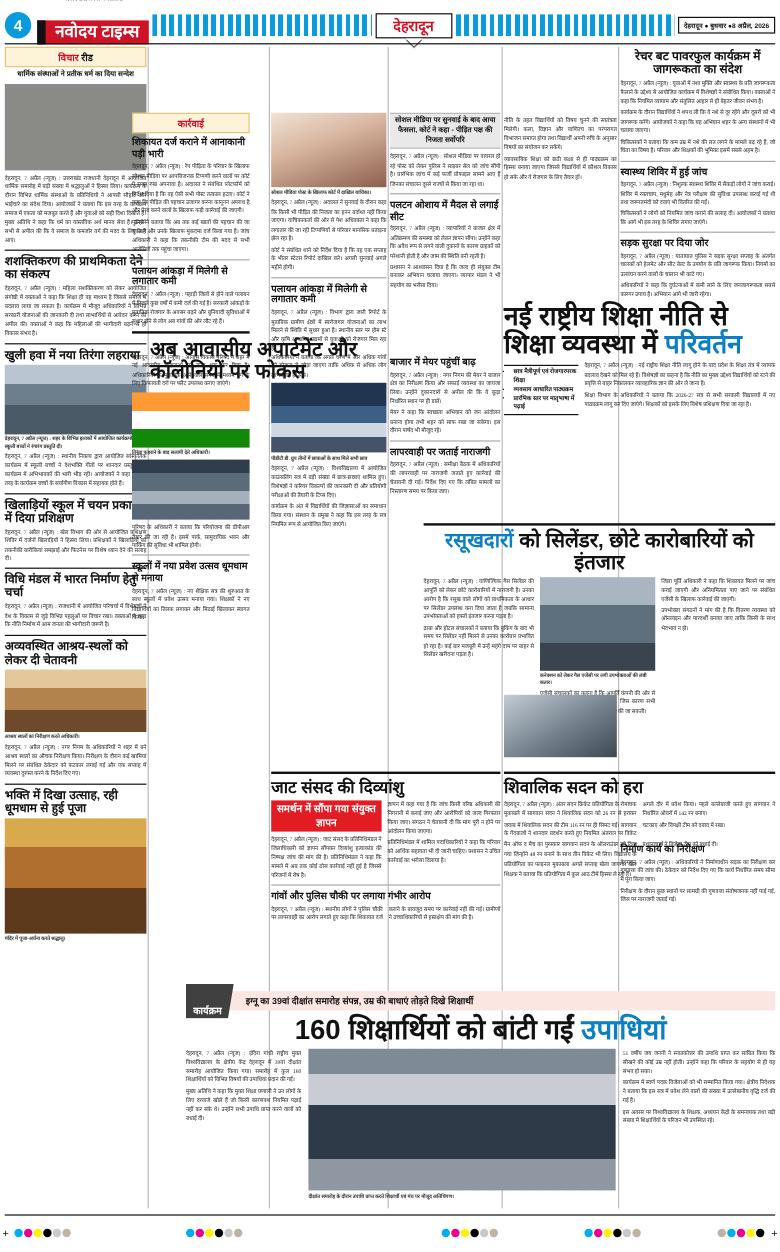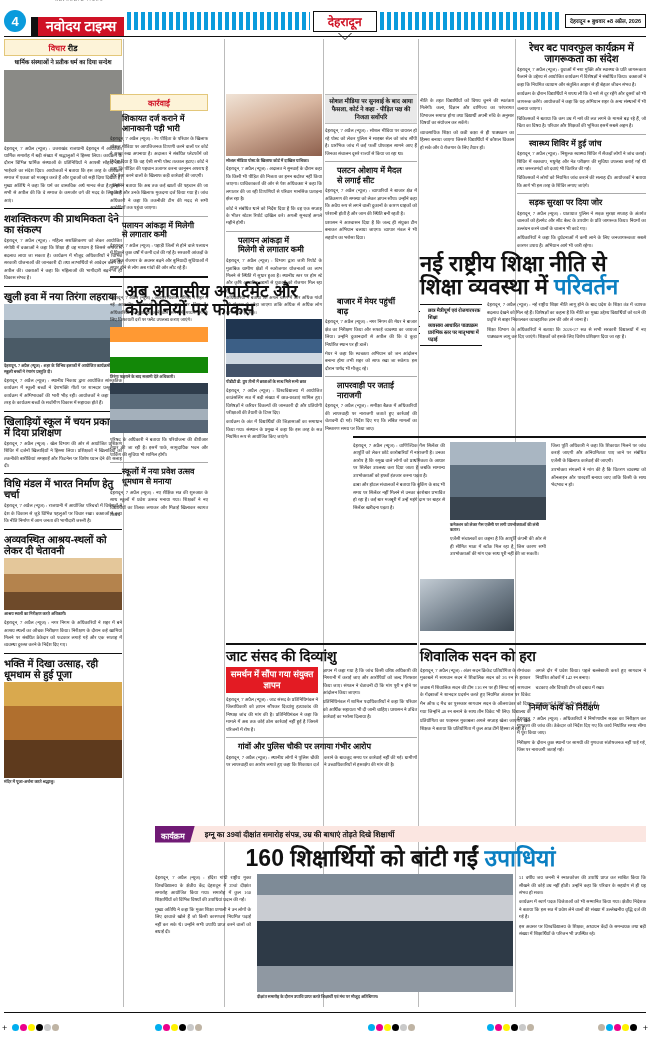--- a/index.html
+++ b/index.html
@@ -50,21 +50,21 @@
   .hl-m{font-size:14px;}
   .blue{color:#0a7fc2;}
   .red{color:#cf1225;}
   .redbar{background:#e31b23;color:#fff;font-size:8.5px;font-weight:bold;text-align:center;padding:2px 3px;line-height:1.3;}
   .greybar{background:#e9e9e9;font-size:6px;font-weight:bold;text-align:center;padding:2px 3px;line-height:1.35;border-top:1px solid #bbb;border-bottom:1px solid #bbb;}
   .body{font-size:4.6px;line-height:1.62;text-align:justify;color:#222;
         font-family:"Liberation Serif","DejaVu Serif",serif;}
   .body.two{column-count:2;column-gap:5px;}
   .sec-hd{font-size:12px;font-weight:bold;line-height:1.1;margin:3px 0 2px;}
   .sec-hd.sm{font-size:10px;}
-  .mini-hd{font-size:8px;font-weight:bold;line-height:1.2;margin:3px 12px 2px;}
+  .mini-hd{font-size:8px;font-weight:bold;line-height:1.2;margin:3px 0 2px;}
   .hr{height:1px;background:#111;margin:4px 0;}
   .hr.thin{background:#aaa;}
   .hr.thick{height:2px;}
 
   
   .photo{position:relative;overflow:hidden;background:#8a8a86;}
   .p-street{background:
      linear-gradient(180deg,rgba(255,255,255,.25),rgba(0,0,0,.25)),
      repeating-linear-gradient(92deg,#6e5a4a 0 6px,#8b7563 6px 11px,#b9a头 0),
      linear-gradient(90deg,#7d6a58,#a59180 40%,#6d5c4d);}
@@ -92,21 +92,21 @@
           font-family:"Liberation Serif",serif;}
 
   
   .bullets{border-top:1px solid #111;border-bottom:1px solid #111;padding:2px 0;margin:3px 0;}
   .bullets li{font-size:5px;line-height:1.45;margin-left:8px;font-weight:bold;
               font-family:"Liberation Serif",serif;}
   .bullets ul{margin:0;padding:0;list-style:square;}
 
   
   .prog{position:absolute;left:155px;top:826px;width:491px;height:16px;background:#fbe6e1;display:flex;align-items:center;}
-  .prog .tag{background:#701a75;color:#fff;font-size:8px;font-weight:bold;padding:4px 10px 2px 6px;
+  .prog .tag{background:#404040;color:#fff;font-size:8px;font-weight:bold;padding:16px 10px 2px 6px;
              clip-path:polygon(0 0,100% 0,88% 100%,0 100%);}
   .prog .txt{font-size:7.5px;font-weight:bold;margin-left:10px;color:#111;}
 
   .bigbottom{position:absolute;left:155px;top:846px;width:491px;}
   .bb-hd{font-size:23px;font-weight:bold;text-align:center;line-height:1.05;}
 
   
   .regbar{position:absolute;left:0;top:1022px;width:650px;height:14px;}
   .swatch{position:absolute;display:flex;gap:1px;}
   .swatch i{display:block;width:7px;height:7px;border-radius:50%;}
@@ -257,20 +257,23 @@
       </div>
     </div>
 
     <div class="col c5" style="top:55px;">
       <div class="body" style="margin-top:3px;">नीति के तहत विद्यार्थियों को विषय चुनने की स्वतंत्रता मिलेगी। कला, विज्ञान और वाणिज्य का परंपरागत विभाजन समाप्त होगा तथा विद्यार्थी अपनी रुचि के अनुसार विषयों का संयोजन कर सकेंगे।</div>
       <div class="body" style="margin-top:2px;">व्यावसायिक शिक्षा को छठी कक्षा से ही पाठ्यक्रम का हिस्सा बनाया जाएगा जिससे विद्यार्थियों में कौशल विकास हो सके और वे रोजगार के लिए तैयार हों।</div>
     </div>
 
     <div style="position:absolute;left:349px;top:393px;width:293px;">
       <div class="hr thick"></div>
+      <div class="hl hl-l" style="text-align:center;">
+        <span class="blue">रसूखदारों</span><span> को सिलेंडर, छोटे कारोबारियों को इंतजार</span>
+      </div>
       <div style="display:flex;gap:5px;margin-top:3px;">
         <div style="flex:0 0 92px;">
           <div class="body">देहरादून, 7 अप्रैल (न्यूज) : वाणिज्यिक गैस सिलेंडर की आपूर्ति को लेकर छोटे कारोबारियों में नाराजगी है। उनका आरोप है कि रसूख वाले लोगों को प्राथमिकता के आधार पर सिलेंडर उपलब्ध करा दिया जाता है जबकि सामान्य उपभोक्ताओं को हफ्तों इंतजार करना पड़ता है।</div>
           <div class="body" style="margin-top:2px;">ढाबा और होटल संचालकों ने बताया कि बुकिंग के बाद भी समय पर सिलेंडर नहीं मिलने से उनका कारोबार प्रभावित हो रहा है। कई बार मजबूरी में उन्हें महंगे दाम पर बाहर से सिलेंडर खरीदना पड़ता है।</div>
         </div>
         <div style="flex:0 0 96px;">
           <div class="photo p-ppl" style="height:78px;"></div>
           <div class="figcap">कनेक्शन को लेकर गैस एजेंसी पर लगी उपभोक्ताओं की लंबी कतार।</div>
           <div class="body" style="margin-top:2px;">एजेंसी संचालकों का कहना है कि आपूर्ति कंपनी की ओर से ही सीमित मात्रा में स्टॉक मिल रहा है, जिस कारण सभी उपभोक्ताओं की मांग एक साथ पूरी नहीं की जा सकती।</div>
         </div>

